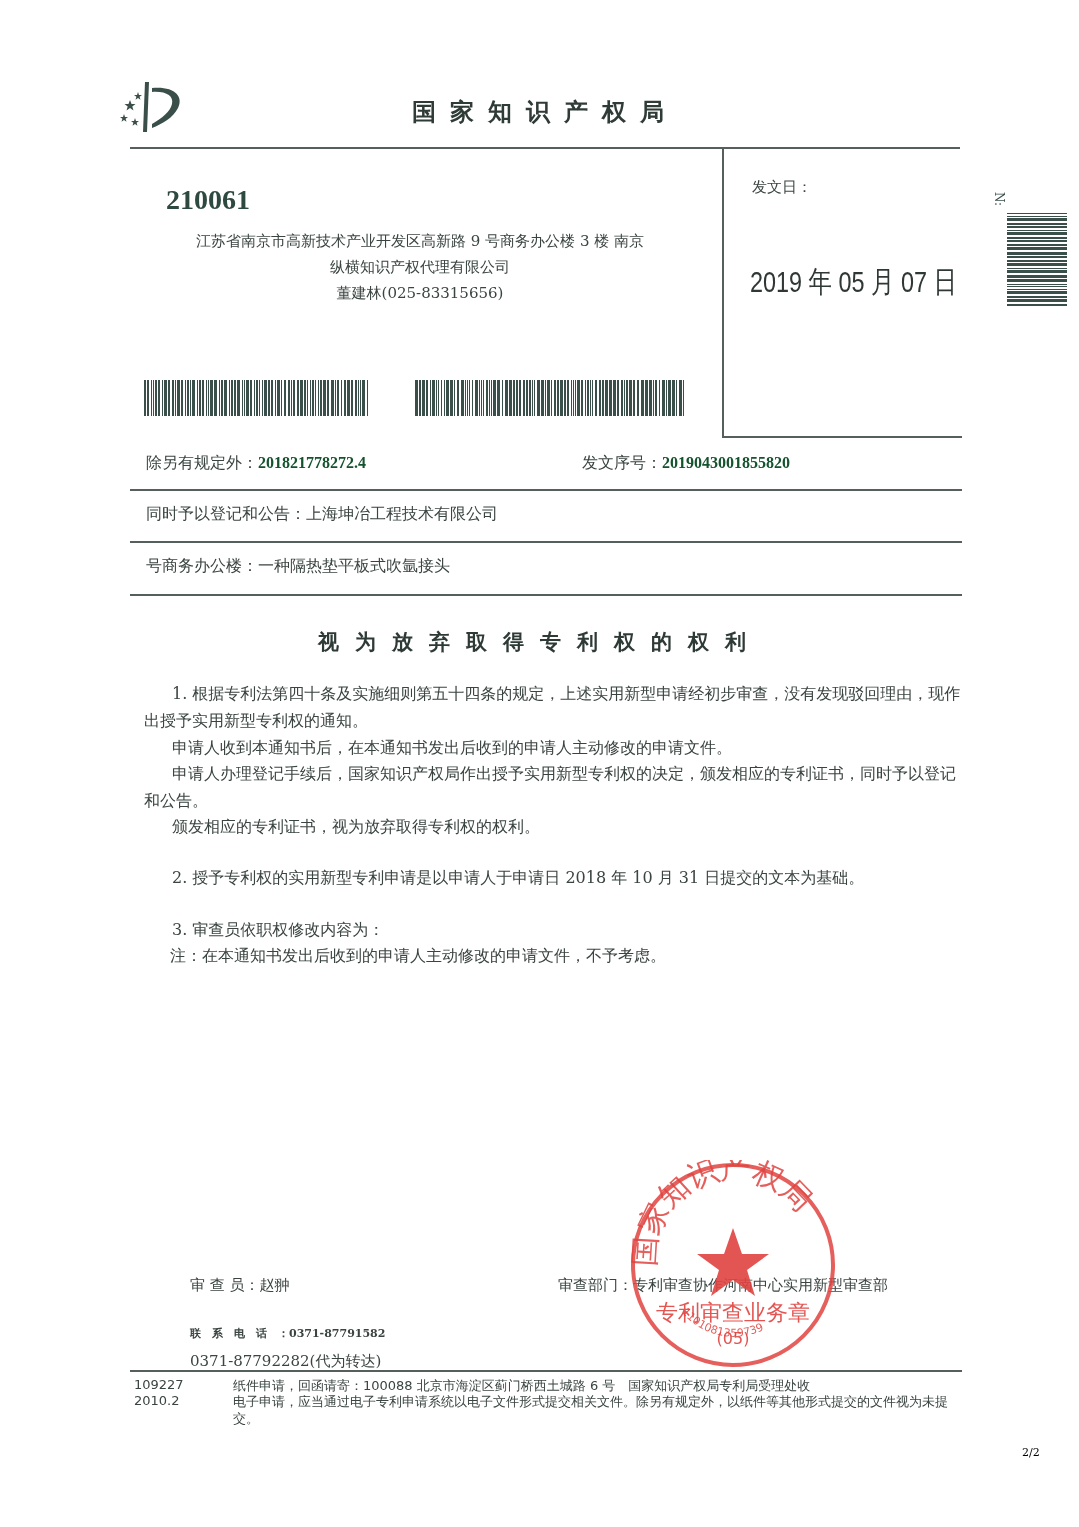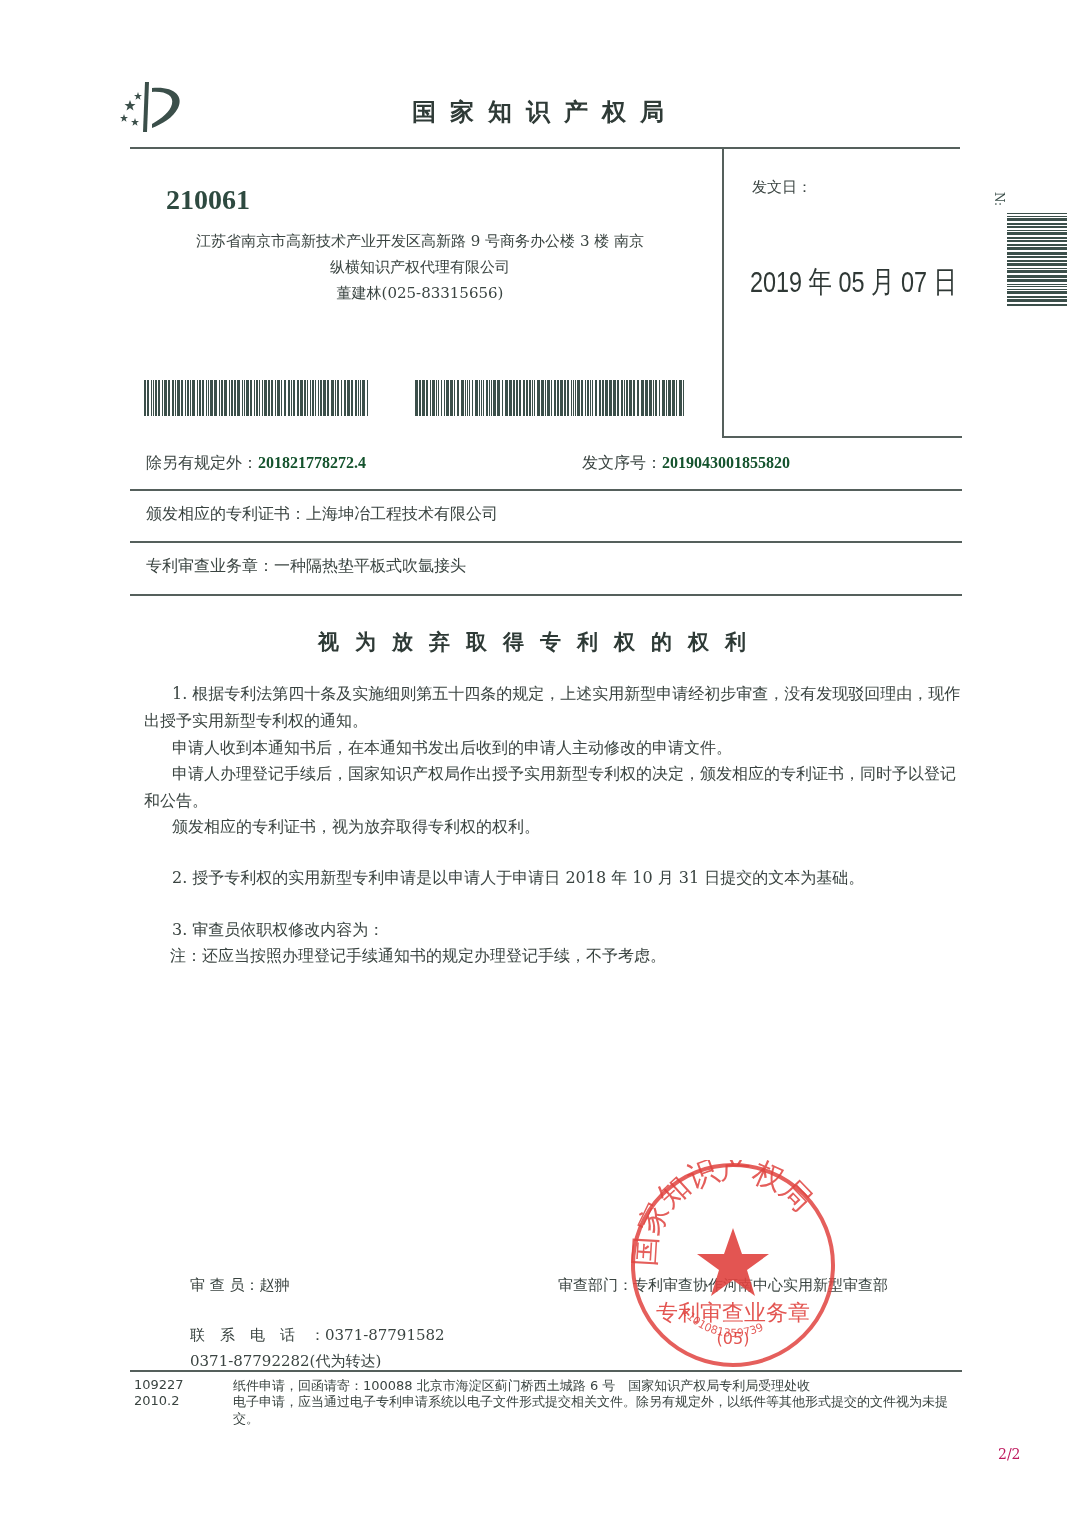--- a/index.html
+++ b/index.html
@@ -18,21 +18,21 @@
   .barcode { position:absolute; display:flex; align-items:stretch; }
   .barcode span { display:block; background:#3b4f4a; margin-right:1.3px; }
   .vbar { left:1007px; top:213px; width:60px; }
   .vbar span { display:block; background:#3b4f4a; margin-bottom:1.5px; }
   .field { font-size:16px; color:#3a4441; }
   .field b { font-family:"Liberation Serif",serif; color:#14532d; }
   .title2 { left:318px; top:628px; font-family:"DejaVu Sans","Liberation Sans",sans-serif; font-size:21px; font-weight:bold; letter-spacing:16px; color:#2e3a36; }
   .para { left:144px; width:820px; font-size:16px; line-height:27px; color:#3a4441; }
   .stamp { left:628px; top:1160px; width:210px; height:210px; }
   .foot { font-family:"DejaVu Sans","Liberation Sans",sans-serif; font-size:13px; color:#3a4441; }
-  .pageno { left:998px; top:1446px; font-size:14px; color:#be185d; }
+  .pageno { left:1022px; top:1446px; font-size:11px; color:#000000; }
 </style>
 </head>
 <body>
 
 <div class="abs logo">
   <svg width="80" height="56" viewBox="0 0 80 56">
     <g fill="#3b4f4a">
       <polygon points="12,22 13.5,26 17.5,26 14.3,28.5 15.5,32.5 12,30 8.5,32.5 9.7,28.5 6.5,26 10.5,26"></polygon>
       <polygon points="20,14 21,17 24,17 21.6,18.8 22.5,21.8 20,20 17.5,21.8 18.4,18.8 16,17 19,17"></polygon>
       <polygon points="6,36 7,39 10,39 7.6,40.8 8.5,43.8 6,42 3.5,43.8 4.4,40.8 2,39 5,39"></polygon>
@@ -248,45 +248,45 @@
   </div>
 
 <div class="abs field" style="left:146px; top:453px;">
   <span>除另有规定外：</span><b>201821778272.4</b>
 </div>
 <div class="abs field" style="left:582px; top:453px;">
   <span>发文序号：</span><b>2019043001855820</b>
 </div>
 <div class="hline" style="left:130px; top:489px; width:832px;"></div>
 <div class="abs field" style="left:146px; top:504px;">
-  <span>颁发相应的专利证书：</span><span>上海坤冶工程技术有限公司</span>
+  <span>同时予以登记和公告：</span><span>上海坤冶工程技术有限公司</span>
 </div>
 <div class="hline" style="left:130px; top:541px; width:832px;"></div>
 <div class="abs field" style="left:146px; top:556px;">
-  <span>专利审查业务章：</span><span>一种隔热垫平板式吹氩接头</span>
+  <span>号商务办公楼：</span><span>一种隔热垫平板式吹氩接头</span>
 </div>
 <div class="hline" style="left:130px; top:594px; width:832px;"></div>
 
 <div class="abs title2">视为放弃取得专利权的权利</div>
 
 <div class="abs para" style="top:680px; text-indent:28px;">1. 根据专利法第四十条及实施细则第五十四条的规定，上述实用新型申请经初步审查，没有发现驳回理由，现作出授予实用新型专利权的通知。</div>
 <div class="abs para" style="top:734px; text-indent:28px;">申请人收到本通知书后，在本通知书发出后收到的申请人主动修改的申请文件。</div>
 <div class="abs para" style="top:760px; text-indent:28px;">申请人办理登记手续后，国家知识产权局作出授予实用新型专利权的决定，颁发相应的专利证书，同时予以登记和公告。</div>
 <div class="abs para" style="top:813px; text-indent:28px;">颁发相应的专利证书，视为放弃取得专利权的权利。</div>
 <div class="abs para" style="top:864px; text-indent:28px;">2. 授予专利权的实用新型专利申请是以申请人于申请日 2018 年 10 月 31 日提交的文本为基础。</div>
 <div class="abs para" style="top:916px; text-indent:28px;">3. 审查员依职权修改内容为：</div>
-<div class="abs para" style="top:942px; text-indent:26px;">注：还应当按照办理登记手续通知书的规定办理登记手续，不予考虑。</div>
+<div class="abs para" style="top:942px; text-indent:26px;">注：在本通知书发出后收到的申请人主动修改的申请文件，不予考虑。</div>
 
 <div class="abs field" style="left:190px; top:1276px; font-size:15px;">
   <span>审 查 员：</span><span>赵翀</span>
 </div>
 <div class="abs field" style="left:558px; top:1276px; font-size:15px;">
   <span>审查部门：</span><span>专利审查协作河南中心实用新型审查部</span>
 </div>
-<div class="abs field" style="left:190px; top:1326px; font-size:15px;">
+<div class="abs field" style="left:190px; top:1326px; font-size:11px;font-weight:bold;">
   <span>联　系　电　话　：</span><span>0371-87791582</span>
 </div>
 <div class="abs field" style="left:190px; top:1352px; font-size:15px;">0371-87792282(代为转达)</div>
 
 <div class="abs stamp">
   <svg width="210" height="210" viewBox="0 0 210 210">
     <defs>
       <path id="arcTop" d="M30,118 A78,78 0 1,1 180,118"></path>
       <path id="arcBot" d="M52,150 A68,68 0 0,0 160,150"></path>
     </defs>

